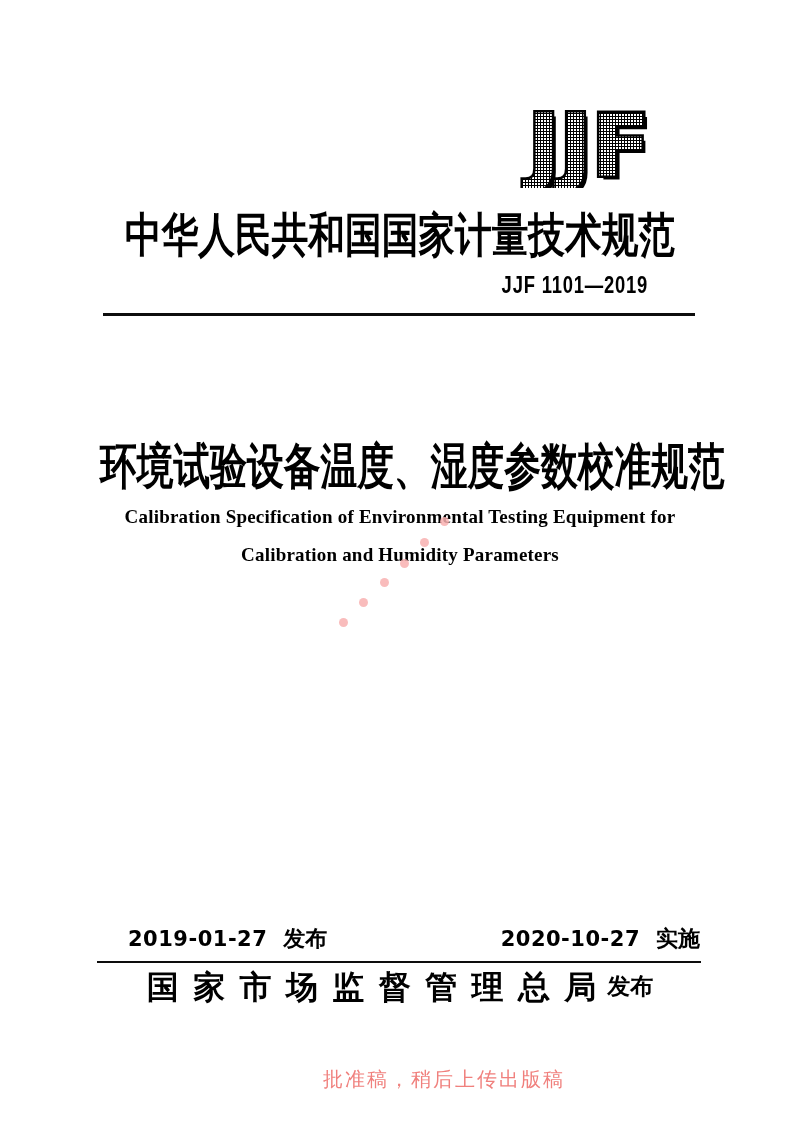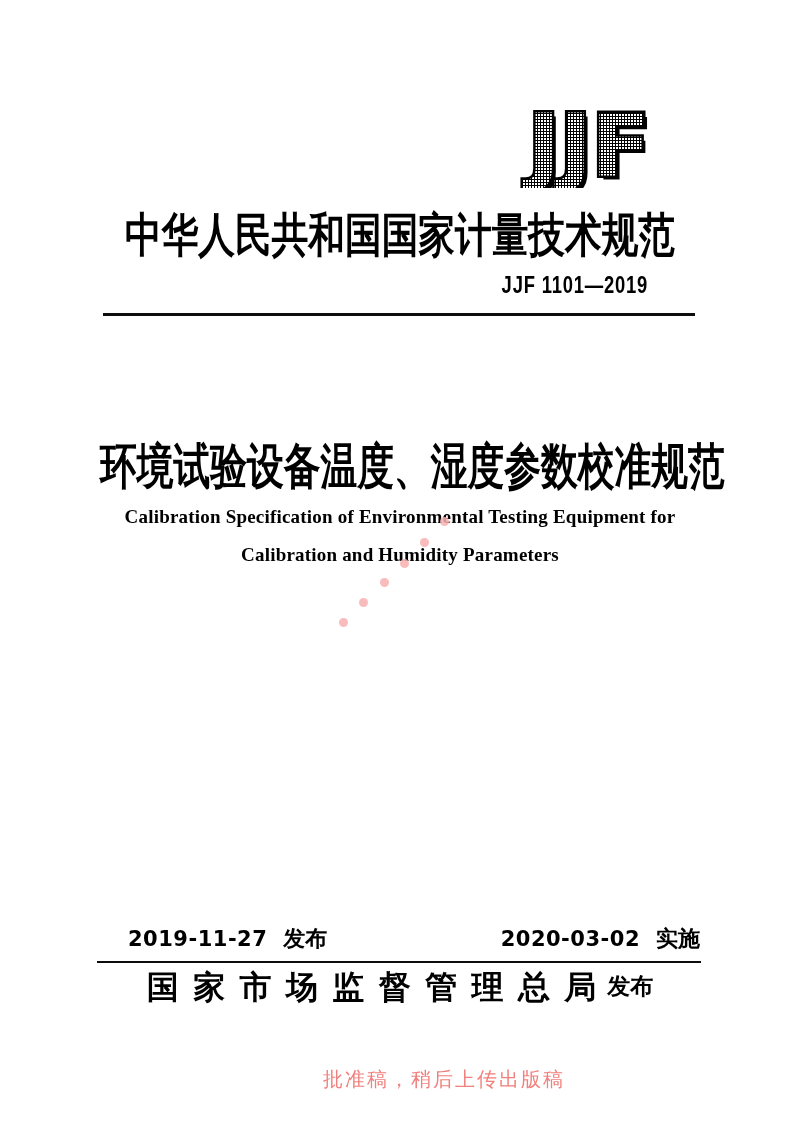--- a/index.html
+++ b/index.html
@@ -131,25 +131,25 @@
 
   <div class="dot" style="left:339px; top:618px;"></div>
   <div class="dot" style="left:359px; top:598px;"></div>
   <div class="dot" style="left:380px; top:578px;"></div>
   <div class="dot" style="left:400px; top:559px;"></div>
   <div class="dot" style="left:420px; top:538px;"></div>
   <div class="dot" style="left:440px; top:517px;"></div>
 
   <div class="dates-row">
     <div class="date-item">
-      <span class="date-value">2019-11-27</span>
+      <span class="date-value">2019-01-27</span>
       <span class="date-label">发布</span>
     </div>
     <div class="date-item">
-      <span class="date-value">2020-03-02</span>
+      <span class="date-value">2020-10-27</span>
       <span class="date-label">实施</span>
     </div>
   </div>
 
   <div class="rule rule-bottom"></div>
 
   <div class="issuer-row">
     <span class="issuer-name">国家市场监督管理总局</span>
     <span class="issuer-suffix">发布</span>
   </div>

